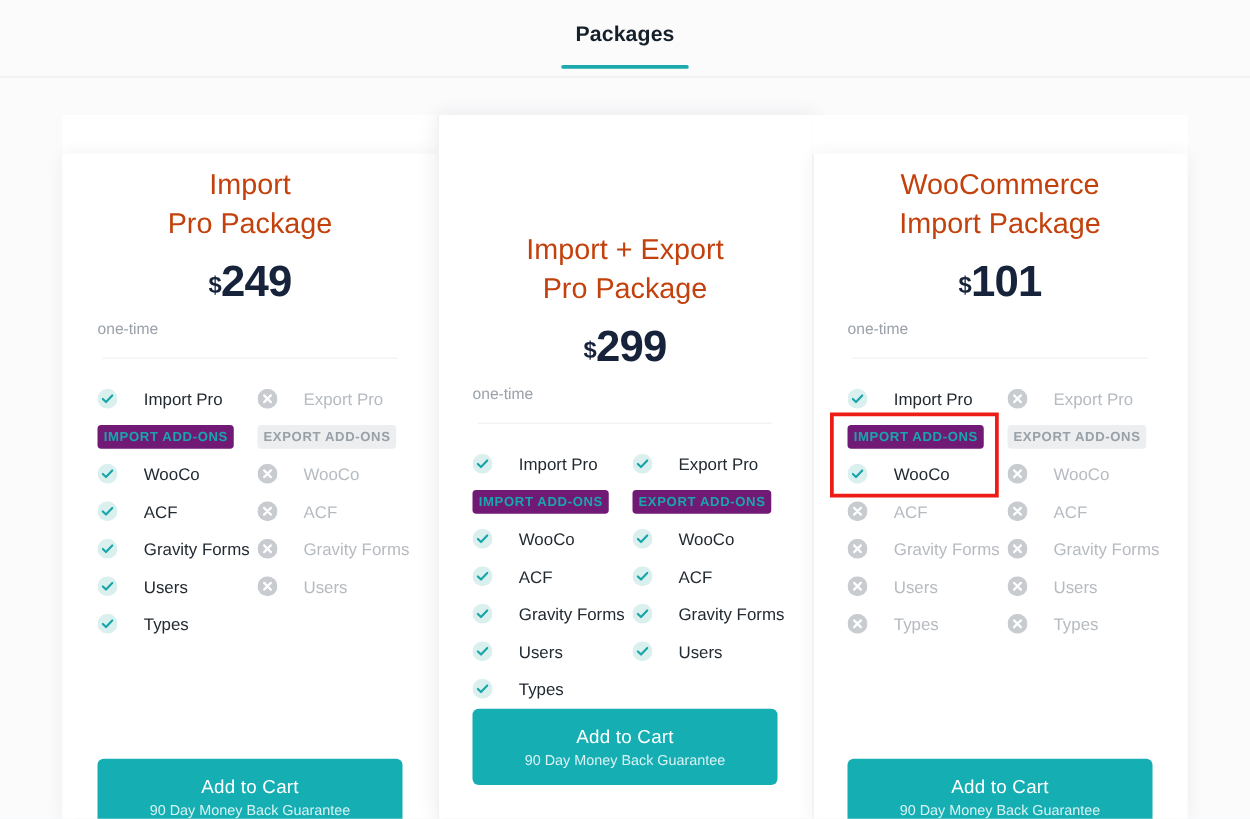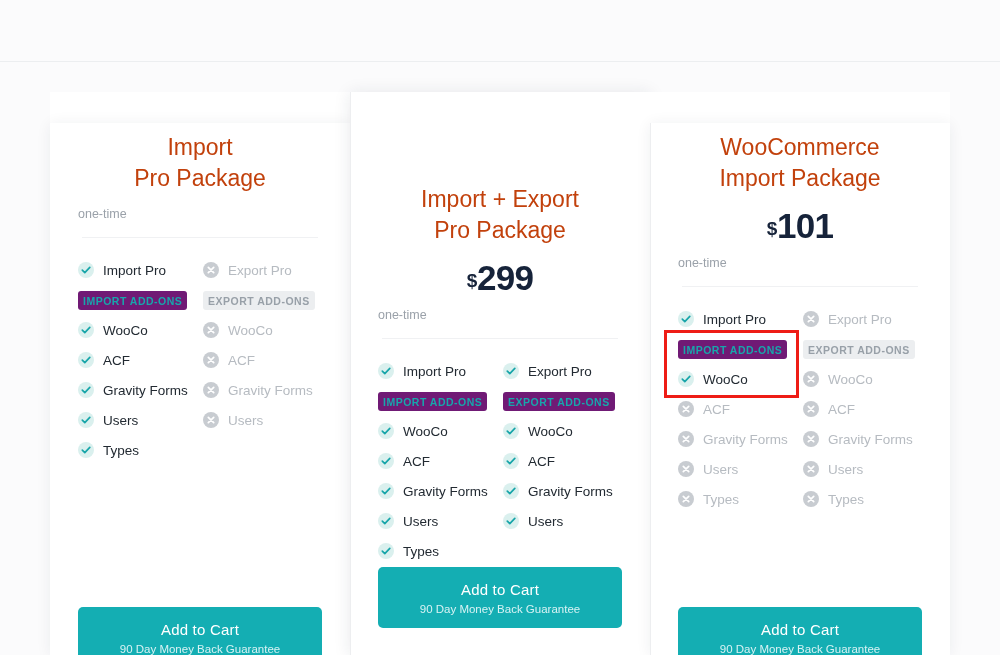--- a/index.html
+++ b/index.html
@@ -117,21 +117,21 @@
     margin-top: 17px;
     display: flex;
     gap: 0;
   }
   .col { width: 50%; }
   .col.right { padding-left: 6px; }
 
   .frow {
     display: flex; align-items: center;
     height: 30px;
-    gap: 9px;
+    gap: 21px;
   }
   .frow .label {
     font-size: 13.5px; color: #222a32; white-space: nowrap;
   }
   .frow.off .label { color: #b6bbc1; }
 
   .ico { width: 16px; height: 16px; flex: 0 0 16px; position: relative; }
   .ico svg { display: block; }
 
   .badge-row { height: 30px; display: flex; align-items: center; }
@@ -167,29 +167,33 @@
   }
   .cta .t1 { display:block; color: #fff; font-size: 15px; font-weight: normal; letter-spacing: .2px; }
   .cta .t2 { display:block; color: #d8f3f4; font-size: 11.5px; margin-top: 5px; }
 </style>
 </head>
 <body>
 
 <div class="page">
 
   <div class="tabs">
+    <div class="tab active">
+      <span>Packages</span>
+    </div>
   </div>
   <div class="tabs-rule"></div>
 
   <div class="cards">
       <div class="card">
         <div class="body"></div>
         <div class="inner">
           <div class="pkg-title">Import
 Pro Package</div>
+          <div class="price"><span class="cur">$</span><span class="amt">249</span></div>
           <div class="period">one-time</div>
           <div class="sep"></div>
           <div class="features">
             <div class="col left">
               <div class="frow on">
                 <span class="ico">
                   <svg width="16" height="16" viewBox="0 0 16 16">
                     <circle cx="8" cy="8" r="8" fill="#daf0ee"></circle>
                     <path d="M4.3 8.2 L6.8 10.6 L11.8 5.4" fill="none" stroke="#17a5a9" stroke-width="1.7" stroke-linecap="round" stroke-linejoin="round"></path>
                   </svg>

